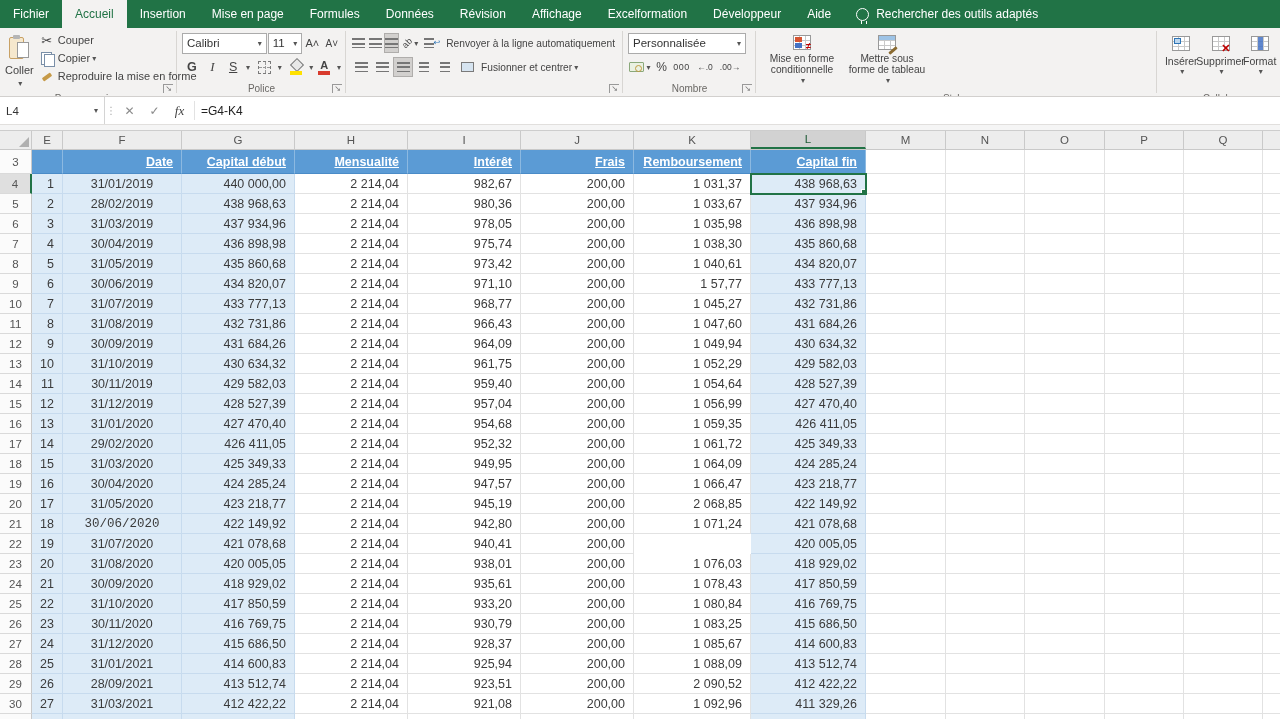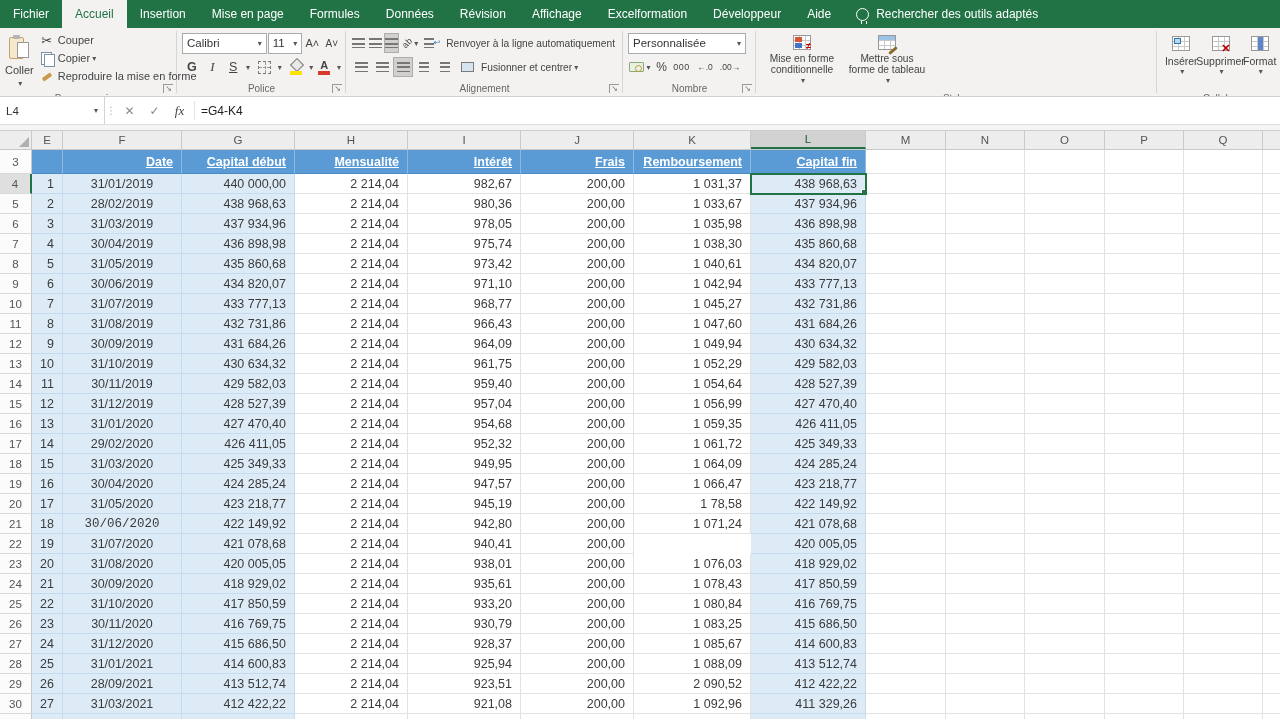--- a/index.html
+++ b/index.html
@@ -301,23 +301,20 @@
           </div>
         <div class="smallbtn">
           <span class="ic">
               <span style="width:13px;height:10px;border:1px solid #7a7a7a;background:#D6E4F0;display:inline-block"></span>
             </span>
           <span class="mergelbl">Fusionner et centrer</span>
           <span class="dd">▾</span>
         </div>
       </div>
     </div>
-    <div class="glabel">
-        <span>Alignement</span>
-      </div>
     <span class="launcher">↘</span>
   </div>
   <div class="gsep"></div>
 
   <div class="rgroup" style="width:132px">
     <div class="gcontent" style="flex-direction:column;align-items:stretch">
       <div class="prow">
         <div class="combo" style="width:118px">
           <span>Personnalisée</span>
           <span class="dd">▾</span>
@@ -550,21 +547,21 @@
       <div class="cell fill"></div>
     </div>
     <div class="row">
       <div class="rhd">9</div>
       <div class="cell blue" style="width: 31px;">6</div>
       <div class="cell blue ctr" style="width: 119px;">30/06/2019</div>
       <div class="cell blue" style="width: 113px;">434 820,07</div>
       <div class="cell" style="width: 113px;">2 214,04</div>
       <div class="cell" style="width: 113px;">971,10</div>
       <div class="cell" style="width: 113px;">200,00</div>
-      <div class="cell" style="width: 117px;">1 042,94</div>
+      <div class="cell" style="width: 117px;">1 57,77</div>
       <div class="cell blue" style="width: 115px;">433 777,13</div>
       <div class="cell" style="width: 80px;"></div>
       <div class="cell" style="width: 79px;"></div>
       <div class="cell" style="width: 80px;"></div>
       <div class="cell" style="width: 79px;"></div>
       <div class="cell" style="width: 79px;"></div>
       <div class="cell fill"></div>
     </div>
     <div class="row">
       <div class="rhd">10</div>
@@ -737,21 +734,21 @@
       <div class="cell fill"></div>
     </div>
     <div class="row">
       <div class="rhd">20</div>
       <div class="cell blue" style="width: 31px;">17</div>
       <div class="cell blue ctr" style="width: 119px;">31/05/2020</div>
       <div class="cell blue" style="width: 113px;">423 218,77</div>
       <div class="cell" style="width: 113px;">2 214,04</div>
       <div class="cell" style="width: 113px;">945,19</div>
       <div class="cell" style="width: 113px;">200,00</div>
-      <div class="cell" style="width: 117px;">1 78,58</div>
+      <div class="cell" style="width: 117px;">2 068,85</div>
       <div class="cell blue" style="width: 115px;">422 149,92</div>
       <div class="cell" style="width: 80px;"></div>
       <div class="cell" style="width: 79px;"></div>
       <div class="cell" style="width: 80px;"></div>
       <div class="cell" style="width: 79px;"></div>
       <div class="cell" style="width: 79px;"></div>
       <div class="cell fill"></div>
     </div>
     <div class="row">
       <div class="rhd">21</div>

